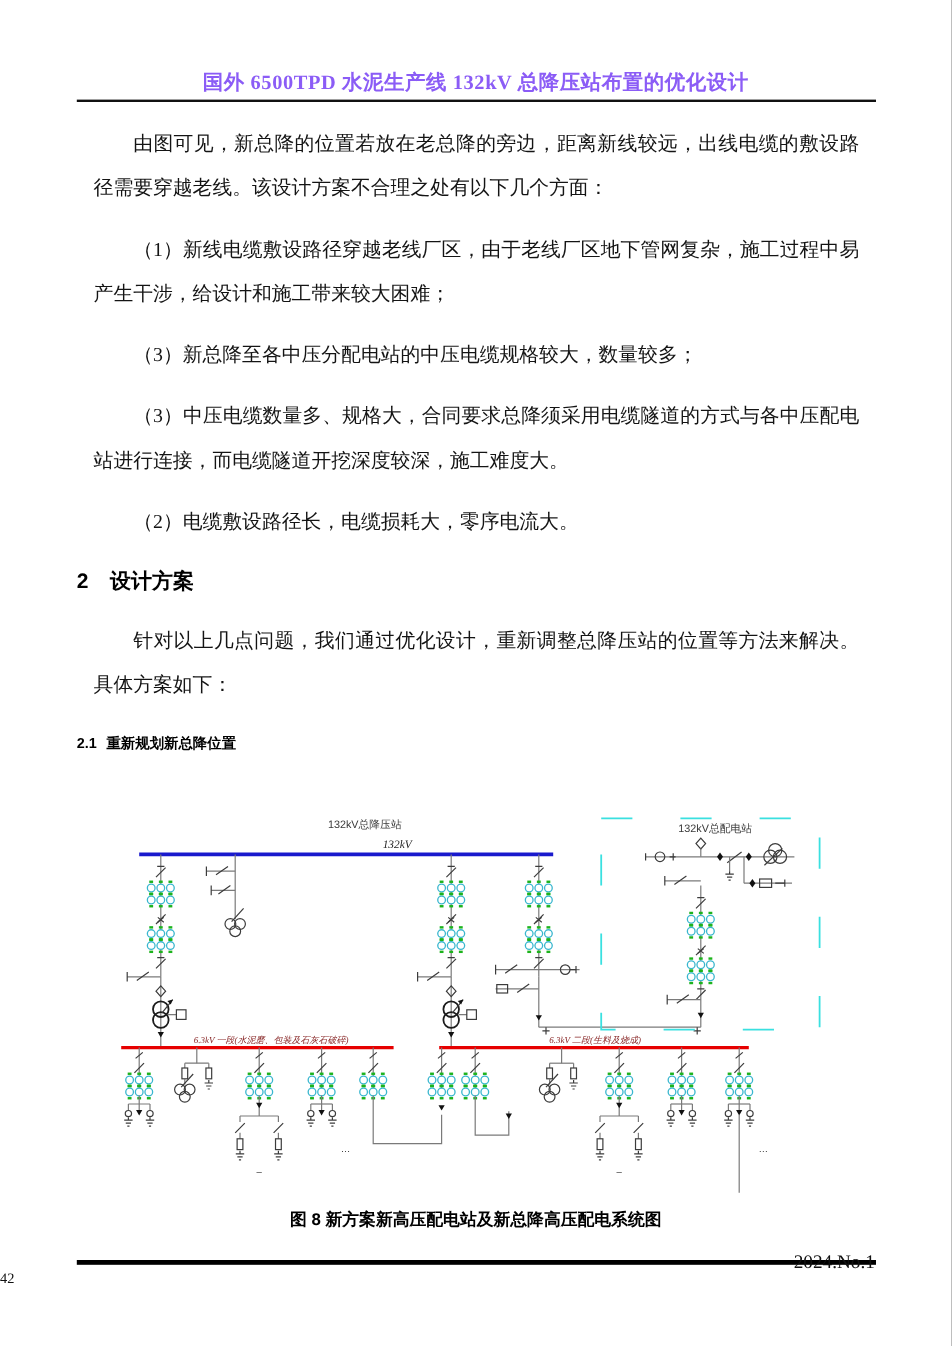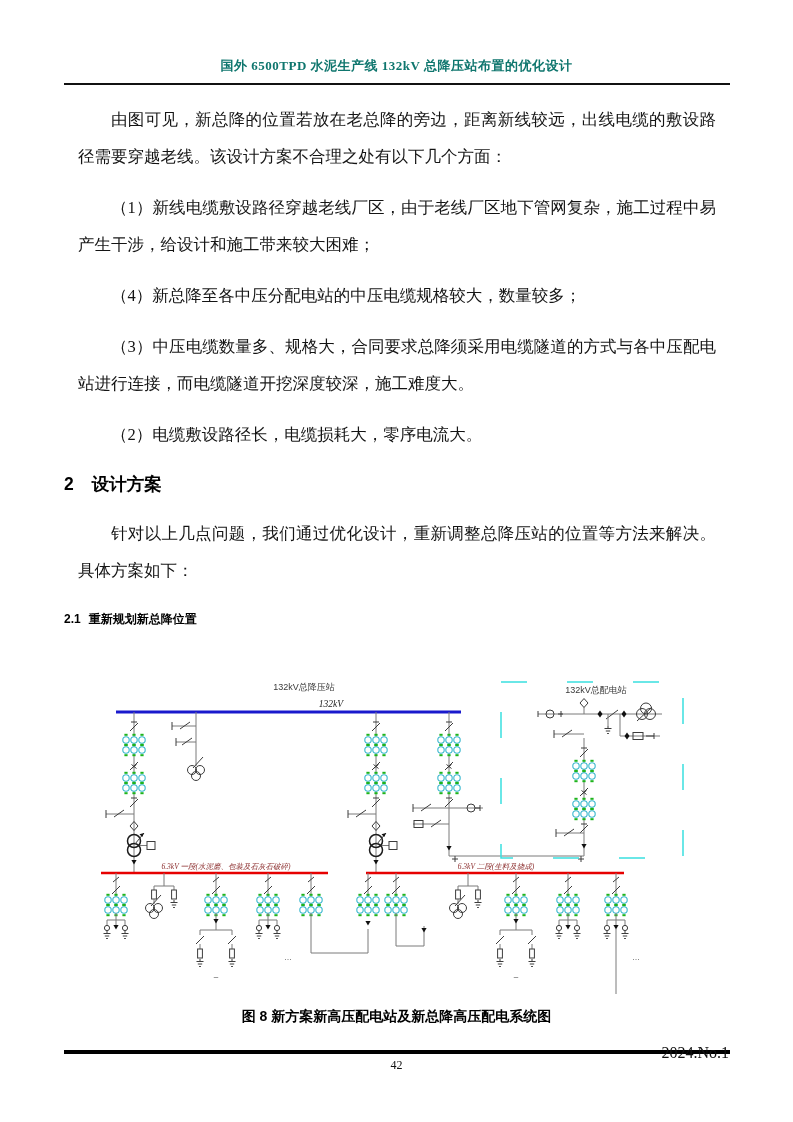--- a/index.html
+++ b/index.html
@@ -3,21 +3,21 @@
 <meta charset="utf-8">
 <style>
   html,body{margin:0;padding:0;background:#888;}
   .page{
     position:relative;width:793px;height:1122px;background:#ffffff;
     margin:0 auto;overflow:hidden;
     font-family:"Liberation Serif","DejaVu Serif",serif;color:#111;
   }
   .hdr-title{
     position:absolute;top:57px;left:0;width:100%;text-align:center;
-    font-size:13px;font-weight:600;letter-spacing:.5px;color:#0f766e;
+    font-size:17px;font-weight:600;letter-spacing:.5px;color:#8b5cf6;
   }
   .hdr-rule{position:absolute;top:83px;left:64px;width:666px;height:2px;background:#111;}
   .content{position:absolute;top:87px;left:64px;width:666px;}
   .content p{
     margin:14px;font-size:16.5px;line-height:37px;text-align:justify;
     text-indent:2em;color:#141414;
   }
   .h2{
     margin:9px 0 2px 0;font-family:"Liberation Sans","DejaVu Sans",sans-serif;
     font-size:17.5px;font-weight:bold;line-height:34px;color:#000;
@@ -28,21 +28,21 @@
     font-size:12px;font-weight:bold;line-height:32px;color:#000;
   }
   .h3 .num{margin-right:8px;}
   .figure{position:absolute;top:676px;left:76px;width:644px;height:334px;}
   .fig-caption{
     position:absolute;top:1008px;left:0;width:100%;text-align:center;
     font-family:"Liberation Sans","DejaVu Sans",sans-serif;
     font-size:14px;font-weight:bold;color:#000;
   }
   .ftr-rule{position:absolute;top:1050px;left:64px;width:666px;height:4px;background:#000;}
-  .ftr-page{position:absolute;top:1058px;left:0;width:100%;text-align:center;font-size:12px;}
+  .ftr-page{position:absolute;top:1058px;left:0;width:100%;text-align:left;font-size:12px;}
   .ftr-issue{position:absolute;top:1044px;right:64px;font-size:16px;}
   
   .ln{stroke:#7a7a7a;stroke-width:1;fill:none;}
   .sy{stroke:#3c3c3c;stroke-width:1;fill:none;}
   .cc{fill:#fff;stroke:#3ab7cf;stroke-width:1.1;}
   .gt{fill:#1db31d;stroke:none;}
   .tx{fill:none;stroke:#1c1c1c;stroke-width:1.5;}
   .mv{stroke:#e60000;stroke-width:2.6;}
   .hv{stroke:#1a1acd;stroke-width:3.2;}
   .cyanbox{stroke:#3ae0e0;stroke-width:1.5;fill:none;stroke-dasharray:26 40;}
@@ -55,21 +55,21 @@
 <body>
 
 <div class="page">
 
   <div class="hdr-title">国外 6500TPD 水泥生产线 132kV 总降压站布置的优化设计</div>
   <div class="hdr-rule"></div>
 
   <div class="content">
     <p>由图可见，新总降的位置若放在老总降的旁边，距离新线较远，出线电缆的敷设路径需要穿越老线。该设计方案不合理之处有以下几个方面：</p>
     <p>（1）新线电缆敷设路径穿越老线厂区，由于老线厂区地下管网复杂，施工过程中易产生干涉，给设计和施工带来较大困难；</p>
-    <p>（4）新总降至各中压分配电站的中压电缆规格较大，数量较多；</p>
+    <p>（3）新总降至各中压分配电站的中压电缆规格较大，数量较多；</p>
     <p>（3）中压电缆数量多、规格大，合同要求总降须采用电缆隧道的方式与各中压配电站进行连接，而电缆隧道开挖深度较深，施工难度大。</p>
     <p>（2）电缆敷设路径长，电缆损耗大，零序电流大。</p>
     <div class="h2">
       <span class="num">2</span><span>设计方案</span>
     </div>
     <p>针对以上几点问题，我们通过优化设计，重新调整总降压站的位置等方法来解决。具体方案如下：</p>
     <div class="h3">
       <span class="num">2.1</span><span>重新规划新总降位置</span>
     </div>
   </div>

